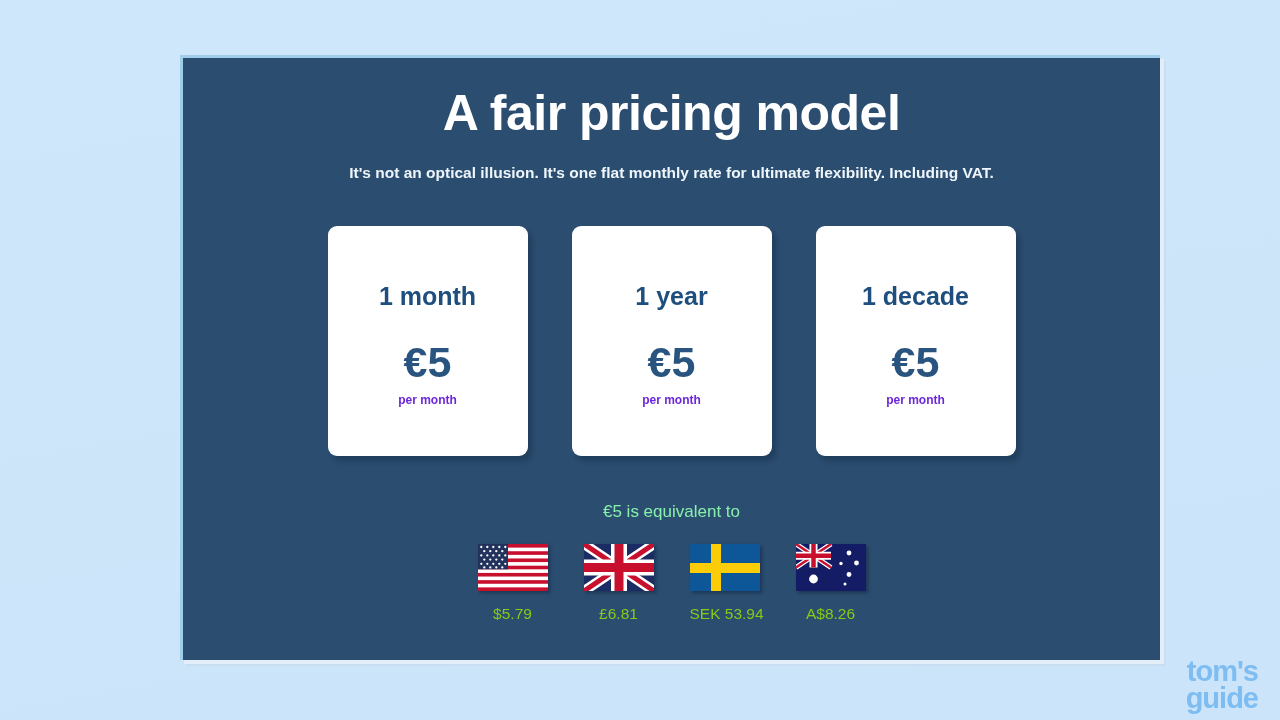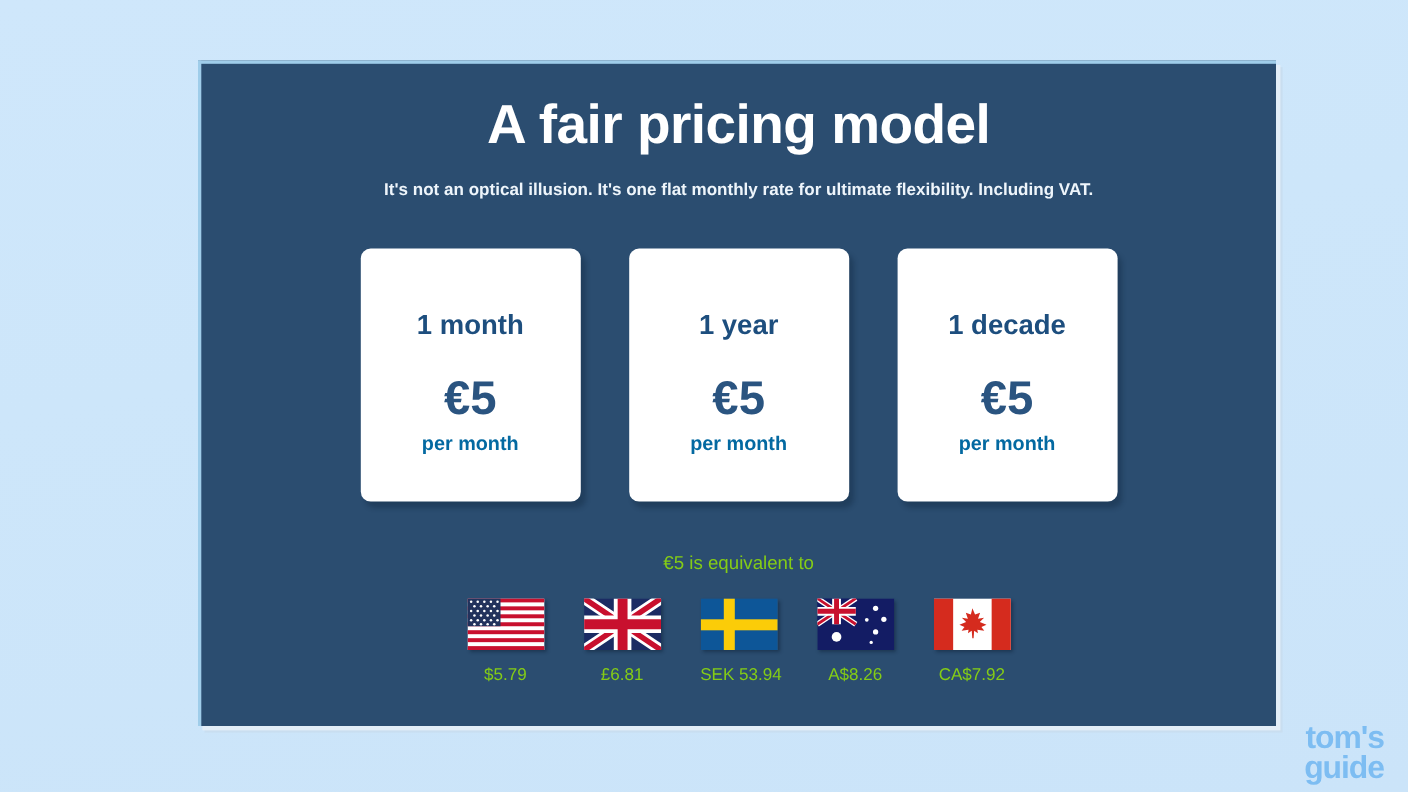--- a/index.html
+++ b/index.html
@@ -60,30 +60,30 @@
     margin-top:56px;
   }
   .card-price {
     color:#2a5480;
     font-size:43px;
     font-weight:bold;
     margin-top:30px;
     line-height:1;
   }
   .card-period {
-    color:#0369a1;
-    font-size:18px;
+    color:#6d28d9;
+    font-size:12px;
     font-weight:bold;
     margin-top:9px;
   }
 
   
   #equiv-label {
     text-align:center;
-    color:#84cc16;
+    color:#86efac;
     font-size:17px;
     margin-top:46px;
   }
   #currencies {
     display:flex;
     justify-content:center;
     gap:36px;
     margin-top:22px;
   }
   .cur { width:70px; text-align:center; }
@@ -226,29 +226,20 @@
           <circle cx="53" cy="9" r="2.4"></circle>
           <circle cx="60.5" cy="19" r="2.4"></circle>
           <circle cx="53" cy="30.5" r="2.4"></circle>
           <circle cx="45" cy="19.5" r="1.7"></circle>
           <circle cx="49" cy="40" r="1.5"></circle>
         </g>
       </svg>
       <div class="cur-amount">A$8.26</div>
     </div>
 
-    <div class="cur">
-      <svg class="flag" viewBox="0 0 70 47">
-        <rect width="70" height="47" fill="#ffffff"></rect>
-        <rect x="0" y="0" width="17.5" height="47" fill="#d52b1e"></rect>
-        <rect x="52.5" y="0" width="17.5" height="47" fill="#d52b1e"></rect>
-        <path fill="#d52b1e" d="M35 9 l2.4 5.6 4.6 -1.6 -1.9 5.4 5.5 -0.7 -3.9 3.8 6.1 2.4 -4.6 2.2 2.6 3.3 -6.3 -0.9 0.5 3.1 -3.4 -2.3 -0.5 6.9 -1.2 0 -0.5 -6.9 -3.4 2.3 0.5 -3.1 -6.3 0.9 2.6 -3.3 -4.6 -2.2 6.1 -2.4 -3.9 -3.8 5.5 0.7 -1.9 -5.4 4.6 1.6z"></path>
-      </svg>
-      <div class="cur-amount">CA$7.92</div>
-    </div>
 
   </div>
 </div>
 
 <div id="logo">
   <div>tom's</div>
   <div>guide</div>
 </div>
 
 </body></html>

